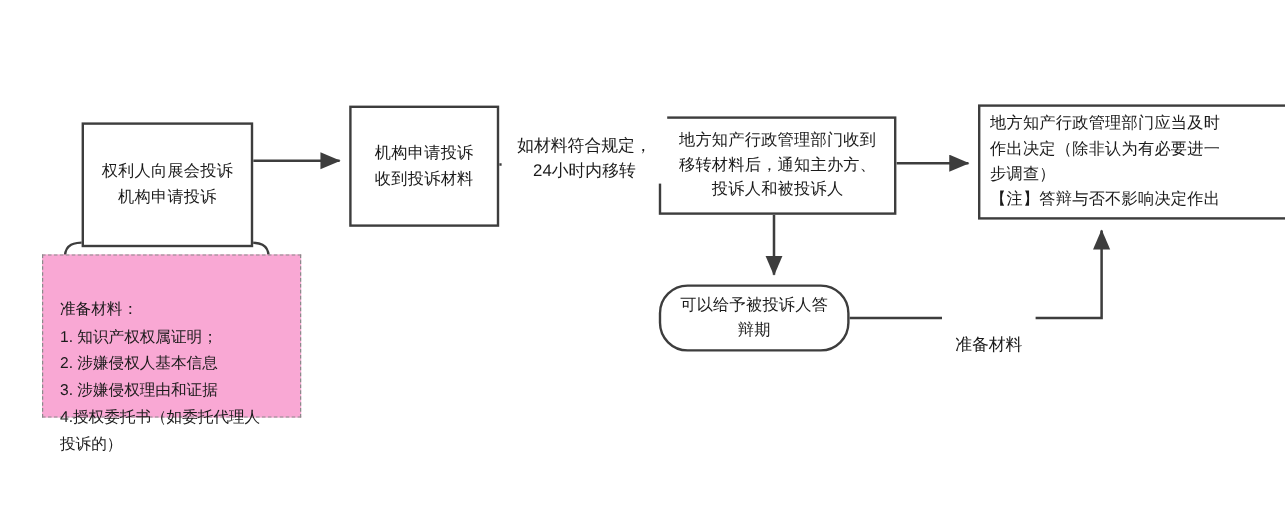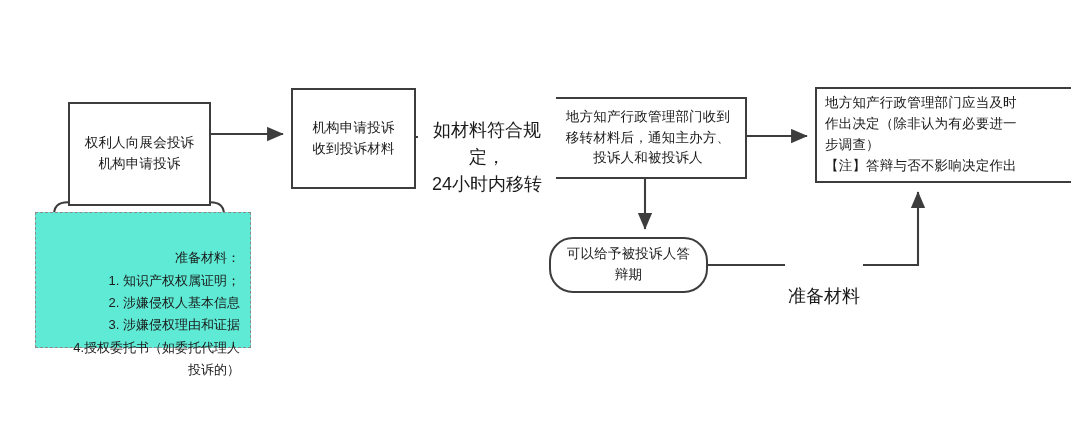--- a/index.html
+++ b/index.html
@@ -37,32 +37,32 @@
     text-align: left;
   }
   .node-text {
     width: 100%;
     white-space: pre-line;
   }
   .note-box {
     position: absolute;
     box-sizing: border-box;
     border: 1.6px dashed #8a8a8a;
-    background: #5eead4;
+    background: #f9a8d4;
     color: #1a1a1a;
     font-size: 13px;
     line-height: 1.72;
     padding: 12px 10px 10px 14px;
     white-space: pre-line;
-    text-align: right;
+    text-align: left;
   }
   .edge-label {
     position: absolute;
     color: #1a1a1a;
-    font-size: 18px;
+    font-size: 14px;
     line-height: 1.5;
     text-align: center;
     white-space: pre-line;
     background: #ffffff;
     padding: 0 3px;
   }
   svg.wires {
     position: absolute;
     left: 0;
     top: 0;

